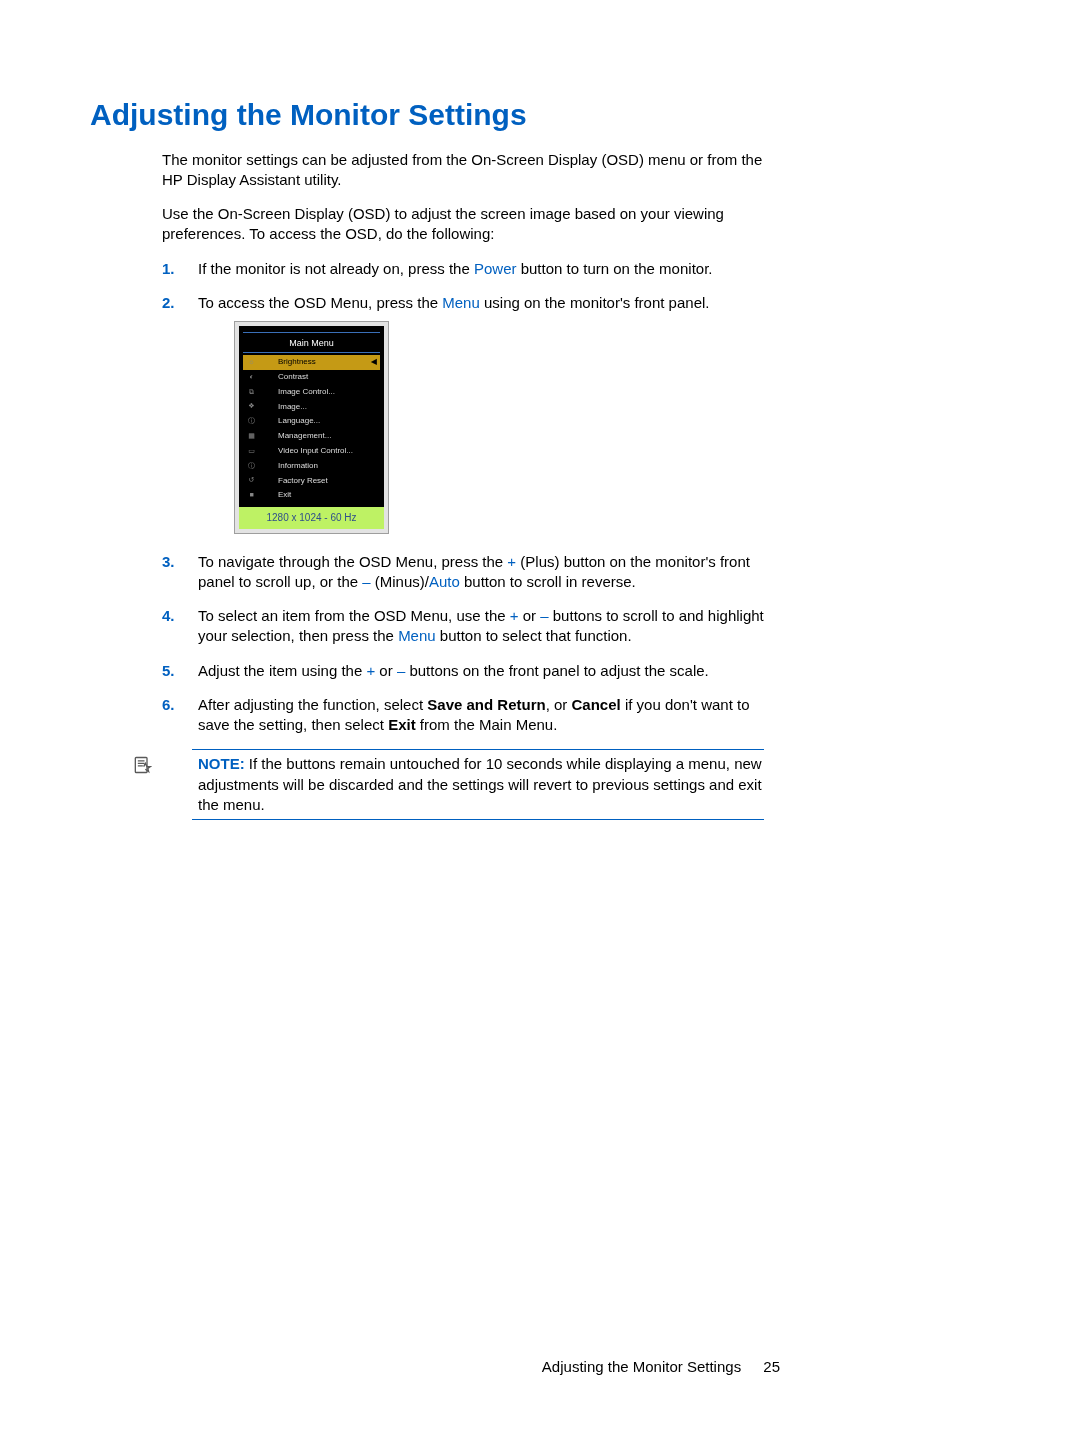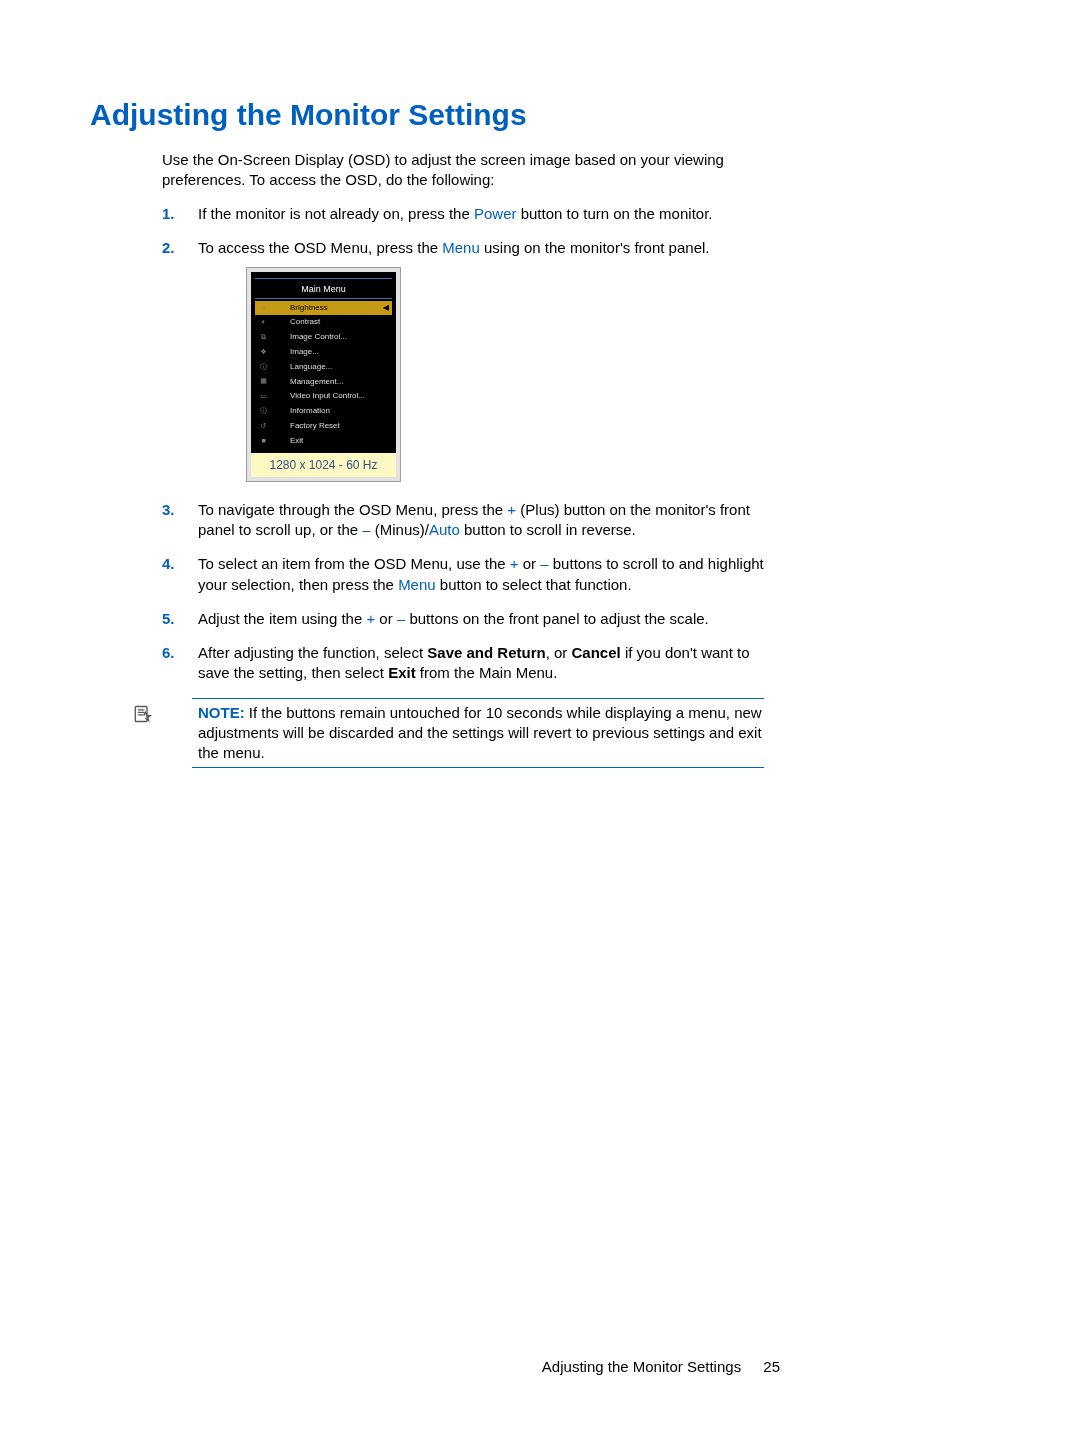--- a/index.html
+++ b/index.html
@@ -50,21 +50,21 @@
     left: 0;
     top: 0;
     color: #0060c0;
     font-weight: bold;
   }
   .keyword { color: #0060c0; }
   .bold { font-weight: bold; }
 
   
   .osd-wrapper {
-    margin: 8px 0 18px 48px;
+    margin: 8px 0 18px 36px;
     width: 155px;
   }
   .osd {
     width: 100%;
     background: #e3e3e3;
     border: 1px solid #9e9e9e;
     box-sizing: border-box;
     padding: 4px;
     font-family: "Arial", sans-serif;
   }
@@ -107,24 +107,24 @@
   .osd-ico {
     width: 9px;
     height: 9px;
     display: inline-flex;
     align-items: center;
     justify-content: center;
     font-size: 7px;
     color: #888;
   }
   .osd-resbar {
-    background: #fef9c3;
+    background: #bef264;
     color: #30508a;
     text-align: center;
-    font-size: 12px;
+    font-size: 10px;
     padding: 4px 0;
   }
 
   
   .note-block {
     margin-top: 8px;
     position: relative;
     padding-left: 30px;
   }
   .note-rule {
@@ -156,20 +156,23 @@
     margin-left: 18px;
   }
 </style>
 </head>
 <body>
 
 <div class="page">
 
   <h1 class="h1">Adjusting the Monitor Settings</h1>
 
+  <div class="body-indent">
+    <p>The monitor settings can be adjusted from the On-Screen Display (OSD) menu or from the HP Display Assistant utility.</p>
+  </div>
 
 
   <div class="body-indent">
     <p>Use the On-Screen Display (OSD) to adjust the screen image based on your viewing preferences. To access the OSD, do the following:</p>
 
     <ol class="steps">
 
       <li>
         <span class="num">1.</span>
         <span>If the monitor is not already on, press the </span><span class="keyword">Power</span><span> button to turn on the monitor.</span>

